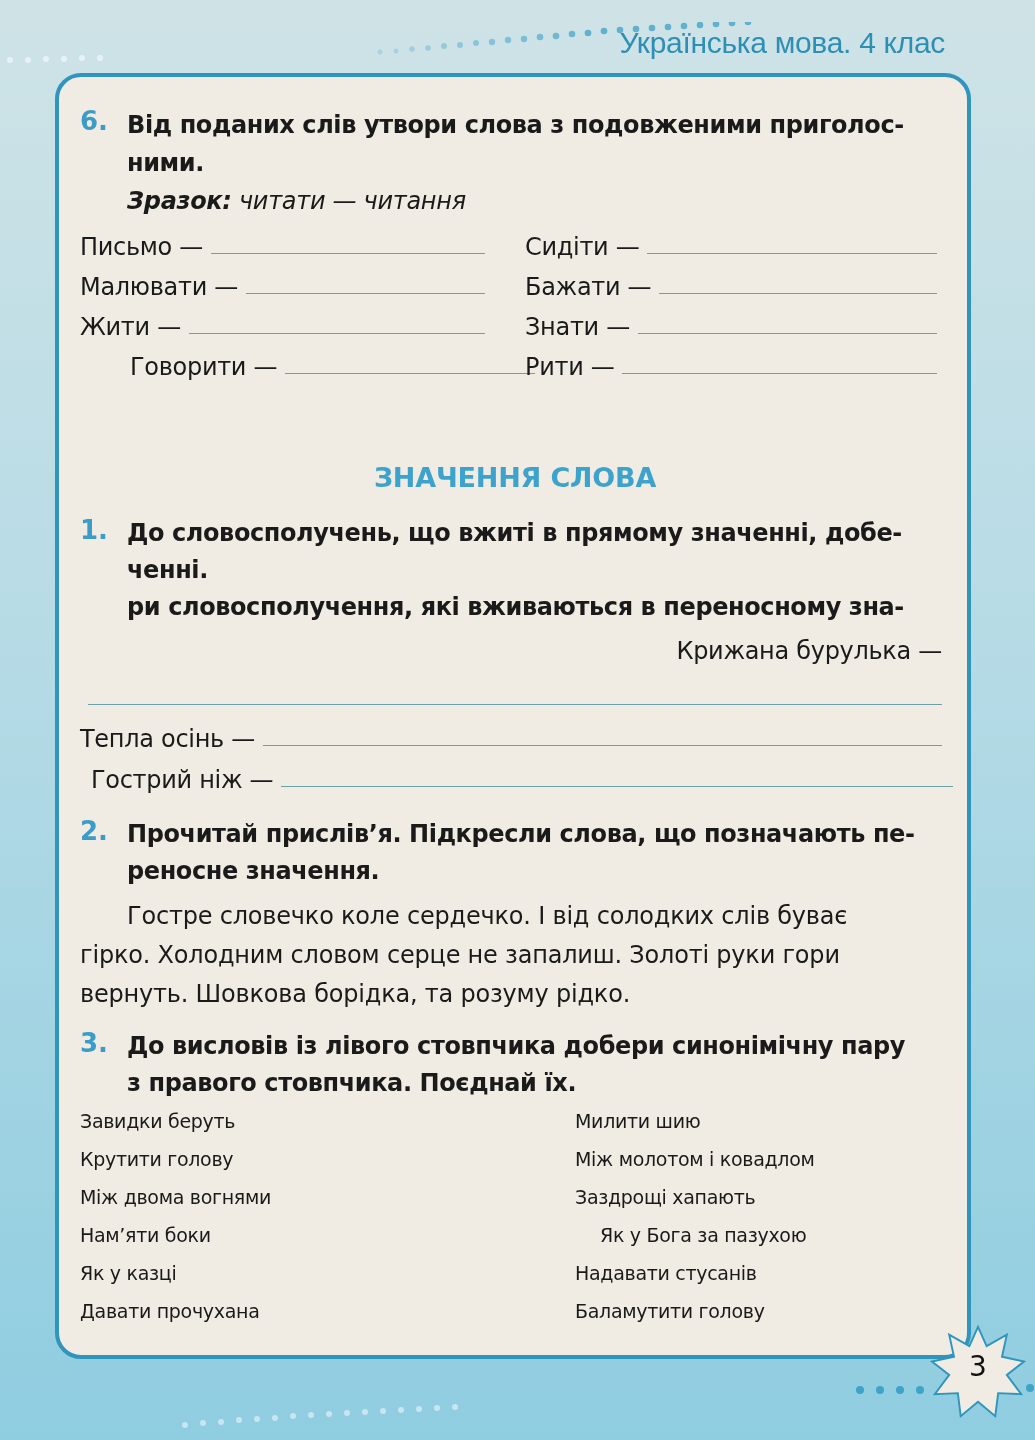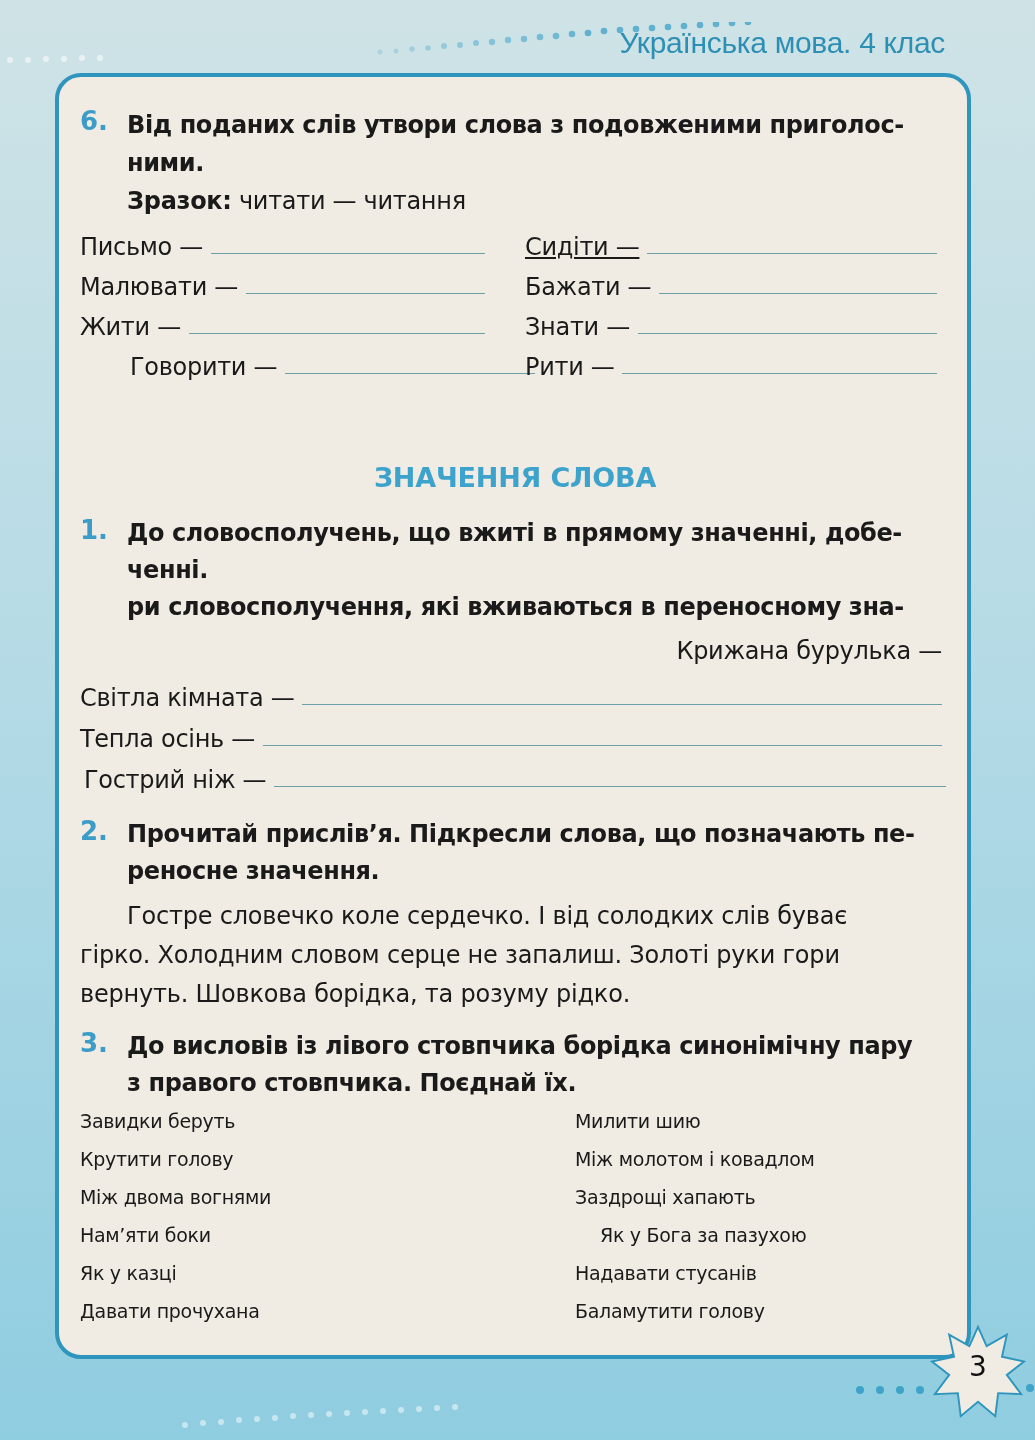--- a/index.html
+++ b/index.html
@@ -33,21 +33,21 @@
   .task-num {
     position:absolute; left:0; top:0;
     color:#3a9cc7; font-weight:bold; font-size:26px;
     font-family: "DejaVu Sans", sans-serif;
   }
   .task-text {
     margin-left:47px; font-weight:bold; font-size:24px; line-height:38px;
     letter-spacing:-0.4px;
   }
   .example {
-    margin-left:47px; font-size:24px; line-height:38px;
+    margin-left:47px; font-style:italic; font-size:24px; line-height:38px;
     letter-spacing:-0.3px;
   }
   .example b { font-weight:bold; }
   .row {
     position:absolute; display:flex; align-items:flex-end;
     font-size:24px; letter-spacing:-0.3px; height:34px;justify-content:space-between;
   }
   .row .lbl { white-space:nowrap; }
   .row .blank {
     flex:1; border-bottom:1.5px solid #6e9ea8; margin-left:8px; margin-bottom:7px; height:1px;
@@ -136,21 +136,21 @@
     </div>
   <div class="row" style="left:0; top:307px; width:405px;">
       <span class="lbl">Жити —</span>
       <span class="blank"></span>
     </div>
   <div class="row" style="left:4px; top:347px; width:405px;margin-left:46px;">
       <span class="lbl">Говорити —</span>
       <span class="blank"></span>
     </div>
 
-  <div class="row" style="left:445px; top:227px; width:412px;text-decoration:underline;">
+  <div class="row" style="left:445px; top:227px; width:412px;">
       <span class="lbl">Сидіти —</span>
       <span class="blank"></span>
     </div>
   <div class="row" style="left:445px; top:267px; width:412px;">
       <span class="lbl">Бажати —</span>
       <span class="blank"></span>
     </div>
   <div class="row" style="left:445px; top:307px; width:412px;">
       <span class="lbl">Знати —</span>
       <span class="blank"></span>
@@ -169,49 +169,48 @@
       <div>ченні.</div>
       <div>ри словосполучення, які вживаються в переносному зна-</div>
     </div>
   </div>
 
   <div class="row" style="left:0; top:637px; width:862px;flex-direction:column;">
       <span class="lbl">Крижана бурулька —</span>
       <span class="blank"></span>
     </div>
   <div class="row" style="left:0; top:678px; width:862px;">
-      <span class="lbl">Світла кімната —</span>
       <span class="blank"></span>
     </div>
   <div class="row" style="left:0; top:719px; width:862px;">
       <span class="lbl">Тепла осінь —</span>
       <span class="blank"></span>
     </div>
-  <div class="row" style="left:4px; top:760px; width:862px;">
+  <div class="row" style="left:11px; top:760px; width:862px;">
       <span class="lbl">Гострий ніж —</span>
       <span class="blank"></span>
     </div>
 
   <div class="task" style="top:816px;">
     <div class="task-num">2.</div>
     <div class="task-text" style="line-height:37px;">
       <div>Прочитай прислів’я. Підкресли слова, що позначають пе-</div>
       <div>реносне значення.</div>
     </div>
   </div>
   <div class="para" style="top:897px;">
     <div style="text-indent:47px;">Гостре словечко коле сердечко. І від солодких слів буває</div>
     <div>гірко. Холодним словом серце не запалиш. Золоті руки гори</div>
     <div>вернуть. Шовкова борідка, та розуму рідко.</div>
   </div>
 
   <div class="task" style="top:1028px;">
     <div class="task-num">3.</div>
     <div class="task-text" style="line-height:37px;">
-      <div>До висловів із лівого стовпчика борідка синонімічну пару</div>
+      <div>До висловів із лівого стовпчика добери синонімічну пару</div>
       <div>з правого стовпчика. Поєднай їх.</div>
     </div>
   </div>
 
   <div class="match-item" style="left:0; top:1110px;">Завидки беруть</div>
   <div class="match-item" style="left:0; top:1148px;">Крутити голову</div>
   <div class="match-item" style="left:0; top:1186px;">Між двома вогнями</div>
   <div class="match-item" style="left:0; top:1224px;">Нам’яти боки</div>
   <div class="match-item" style="left:0; top:1262px;">Як у казці</div>
   <div class="match-item" style="left:0; top:1300px;">Давати прочухана</div>

